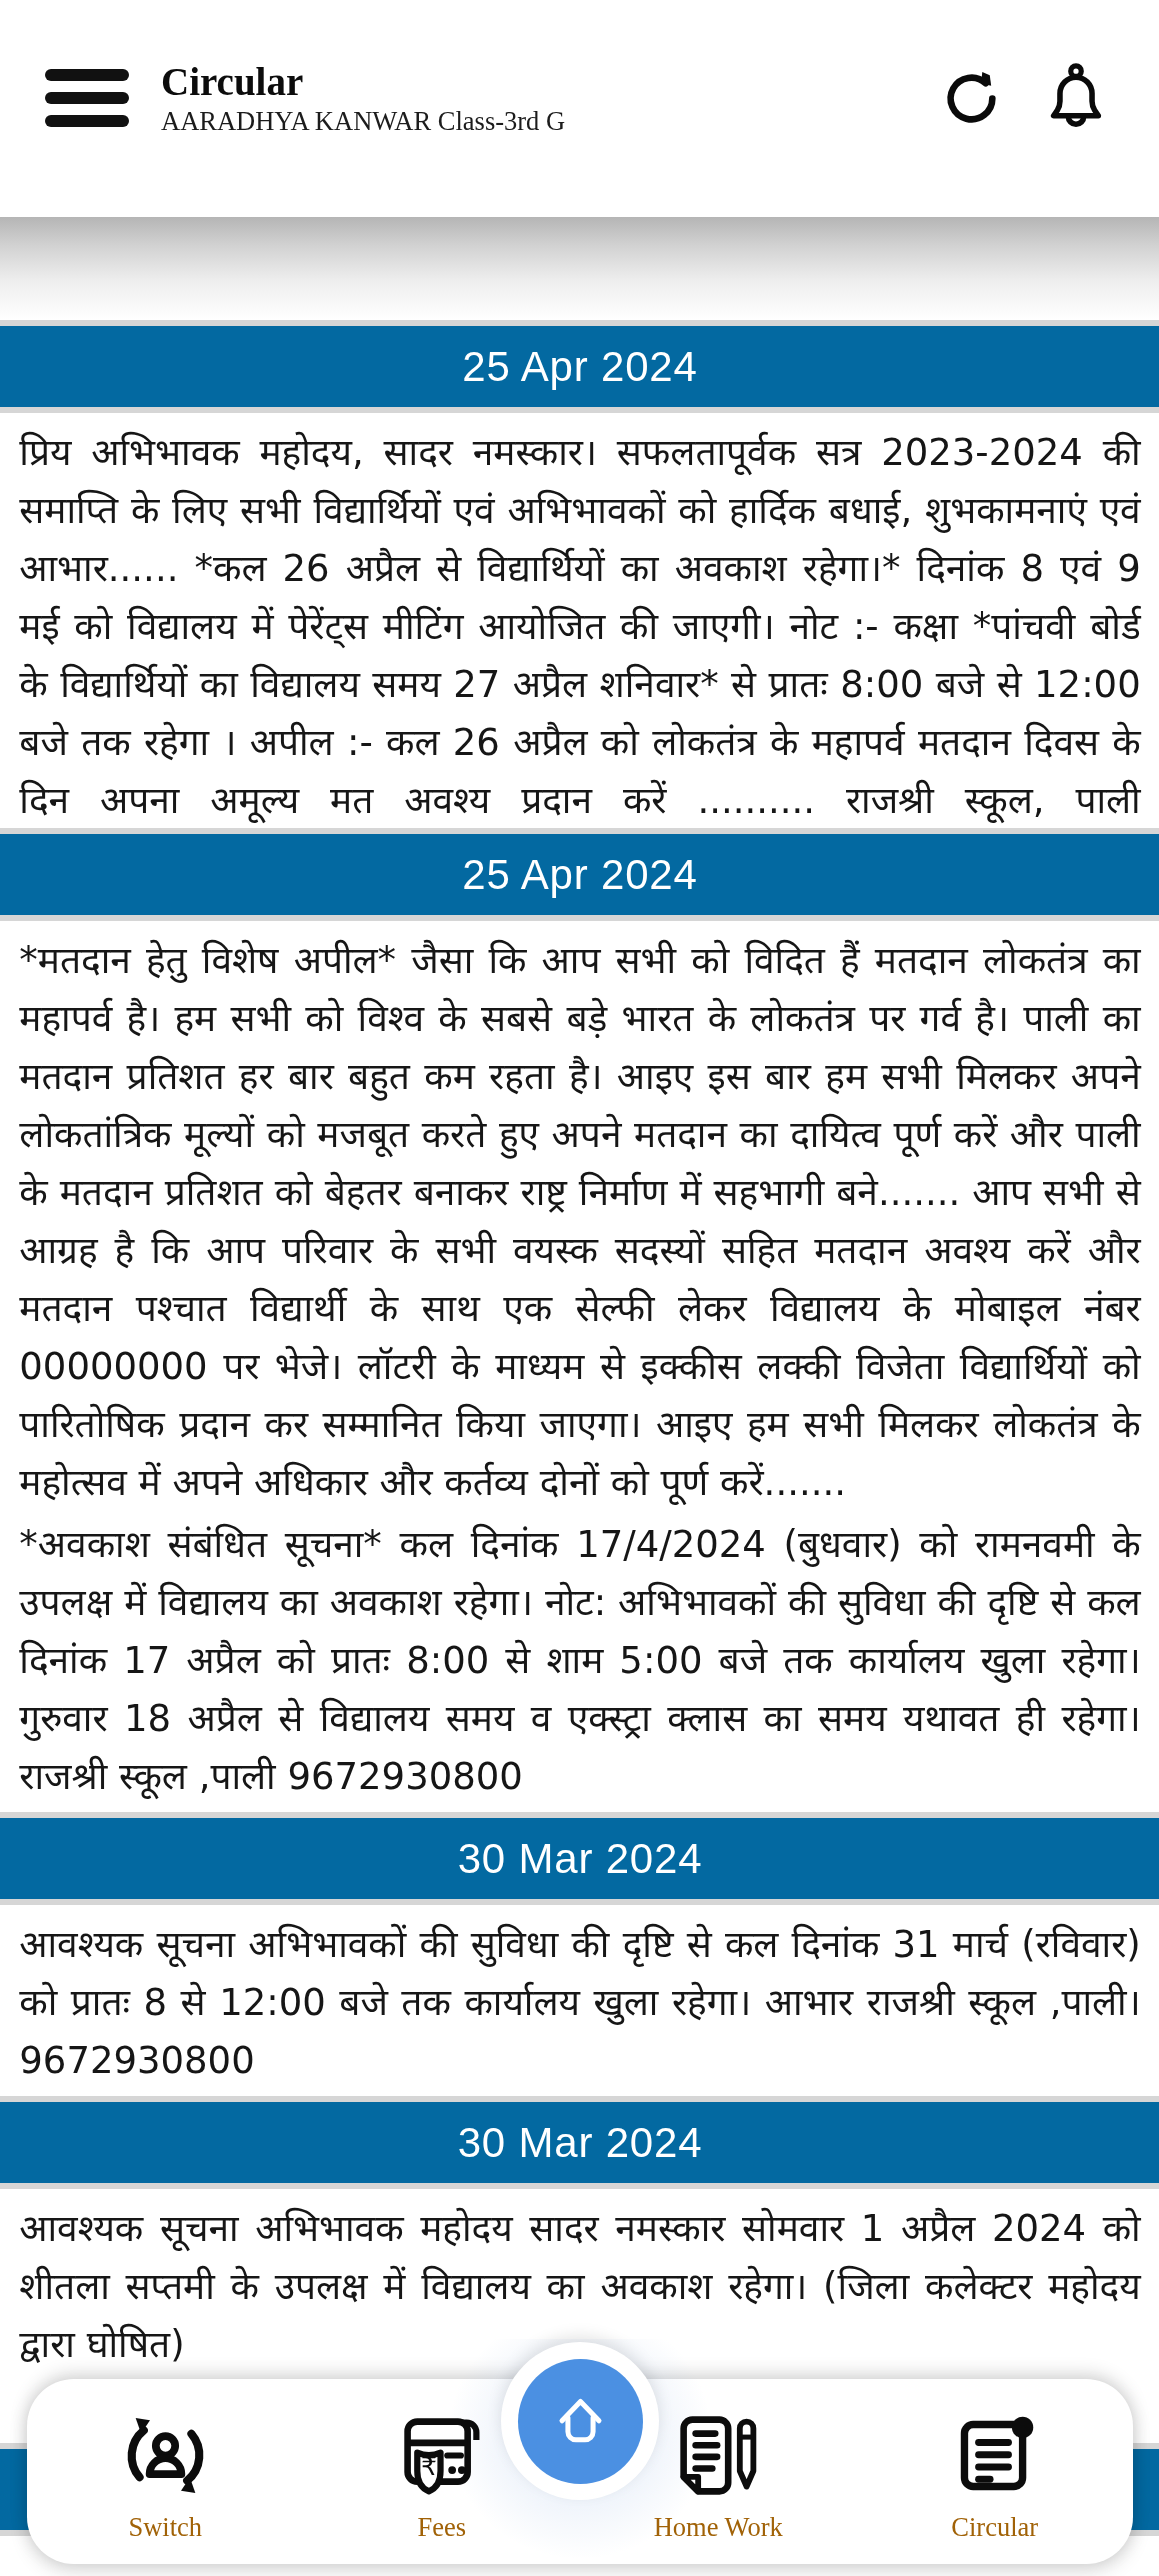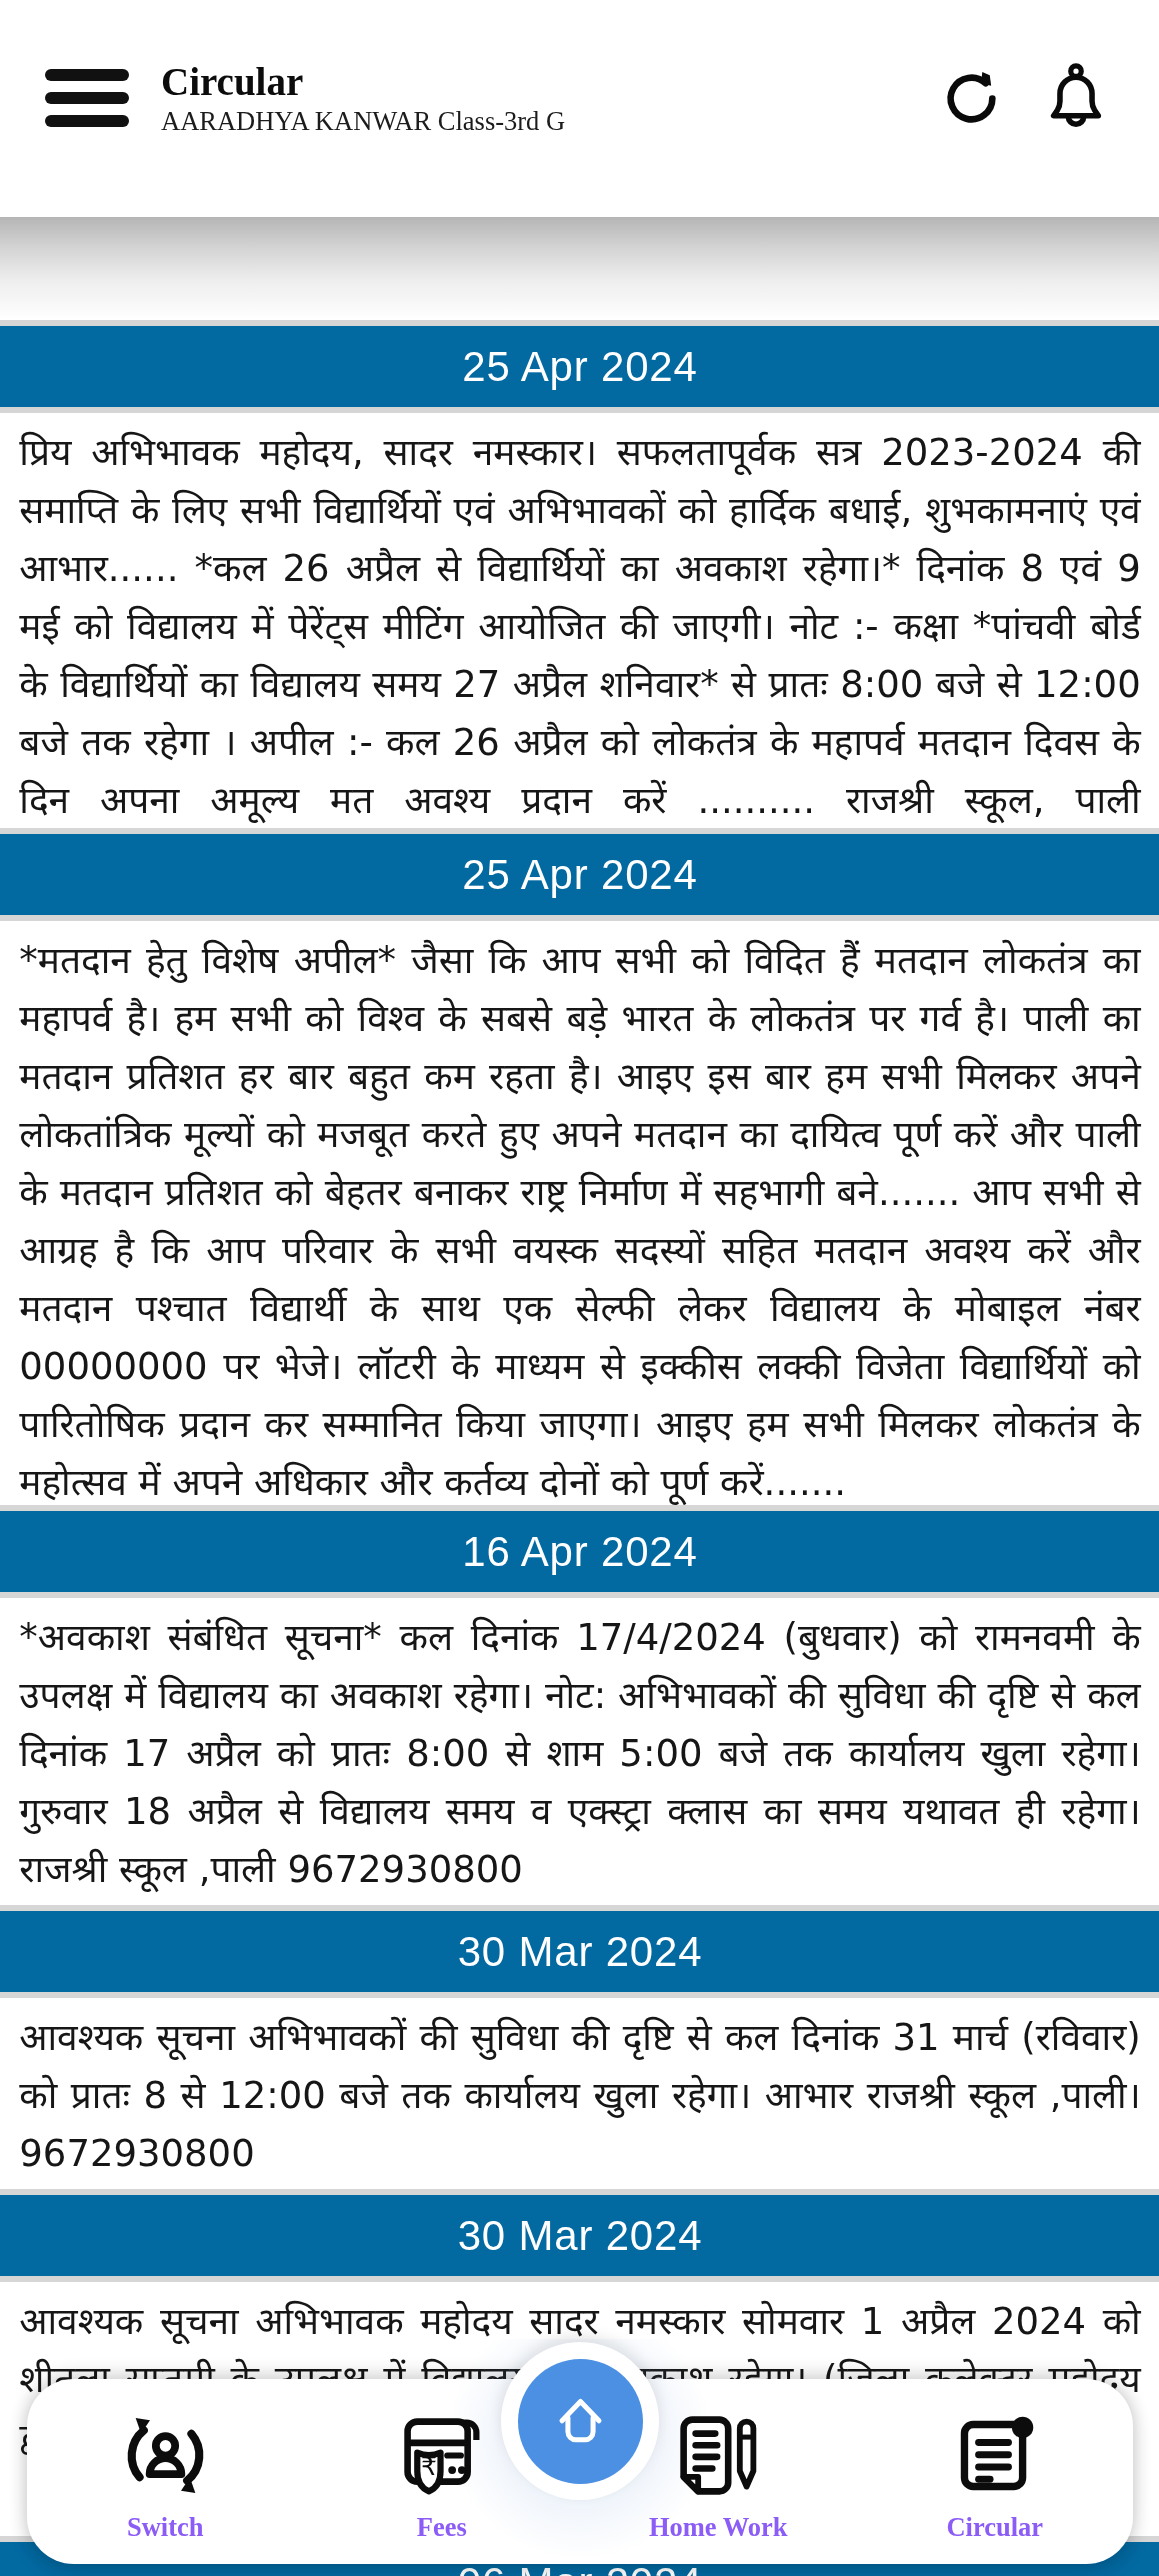--- a/index.html
+++ b/index.html
@@ -54,21 +54,21 @@
   .home-bump { position:absolute; left:50%; top:-37px; transform:translateX(-50%);
     width:158px; height:158px; border-radius:50%; background:#fff; z-index:2;
     box-shadow: 0 -6.4px 14.5px rgba(0,0,0,.10); display:flex; align-items:center; justify-content:center; }
   .home-circle { width:125px; height:125px; border-radius:50%; background:#4b90e2;
     display:flex; align-items:center; justify-content:center; border:none; cursor:pointer; }
   .nav-items { position:absolute; left:0; right:0; top:0; bottom:0; display:flex; z-index:3; }
   .nav-item { flex:1; display:flex; flex-direction:column; align-items:center; justify-content:flex-end;
     padding-bottom:21px; cursor:pointer; background:none; border:none; }
   .nav-icon { width:93px; height:93px; margin-bottom:9.7px; }
   .nav-item.center .nav-icon { visibility:hidden; }
-  .nav-label { font-family:"Liberation Serif", serif; font-weight:bold; font-size:26.5px; color:#8b5cf6; white-space:nowrap; }
+  .nav-label { font-family:"Liberation Serif", serif; font-weight:normal; font-size:26.5px; color:#a16207; white-space:nowrap; }
 </style>
 </head>
 <body>
 
 <div class="screen">
 
   <header class="appbar">
     <button class="menu-btn" aria-label="menu">
       <span></span>
       <span></span>
@@ -104,23 +104,20 @@
     </section>
 
     <section class="circular">
       <div class="date-banner">
         <span class="date-text">25 Apr 2024</span>
       </div>
       <p class="circular-body">*मतदान हेतु विशेष अपील* जैसा कि आप सभी को विदित हैं मतदान लोकतंत्र का महापर्व है। हम सभी को विश्व के सबसे बड़े भारत के लोकतंत्र पर गर्व है। पाली का मतदान प्रतिशत हर बार बहुत कम रहता है। आइए इस बार हम सभी मिलकर अपने लोकतांत्रिक मूल्यों को मजबूत करते हुए अपने मतदान का दायित्व पूर्ण करें और पाली के मतदान प्रतिशत को बेहतर बनाकर राष्ट्र निर्माण में सहभागी बने....... आप सभी से आग्रह है कि आप परिवार के सभी वयस्क सदस्यों सहित मतदान अवश्य करें और मतदान पश्चात विद्यार्थी के साथ एक सेल्फी लेकर विद्यालय के मोबाइल नंबर 00000000 पर भेजे। लॉटरी के माध्यम से इक्कीस लक्की विजेता विद्यार्थियों को पारितोषिक प्रदान कर सम्मानित किया जाएगा। आइए हम सभी मिलकर लोकतंत्र के महोत्सव में अपने अधिकार और कर्तव्य दोनों को पूर्ण करें.......</p>
     </section>
 
     <section class="circular">
-      <div class="date-banner">
-        <span class="date-text">16 Apr 2024</span>
-      </div>
       <p class="circular-body">*अवकाश संबंधित सूचना* कल दिनांक 17/4/2024 (बुधवार) को रामनवमी के उपलक्ष में विद्यालय का अवकाश रहेगा। नोट: अभिभावकों की सुविधा की दृष्टि से कल दिनांक 17 अप्रैल को प्रातः 8:00 से शाम 5:00 बजे तक कार्यालय खुला रहेगा। गुरुवार 18 अप्रैल से विद्यालय समय व एक्स्ट्रा क्लास का समय यथावत ही रहेगा। राजश्री स्कूल ,पाली 9672930800</p>
     </section>
 
     <section class="circular">
       <div class="date-banner">
         <span class="date-text">30 Mar 2024</span>
       </div>
       <p class="circular-body">आवश्यक सूचना अभिभावकों की सुविधा की दृष्टि से कल दिनांक 31 मार्च (रविवार) को प्रातः 8 से 12:00 बजे तक कार्यालय खुला रहेगा। आभार राजश्री स्कूल ,पाली। 9672930800</p>
     </section>
 

